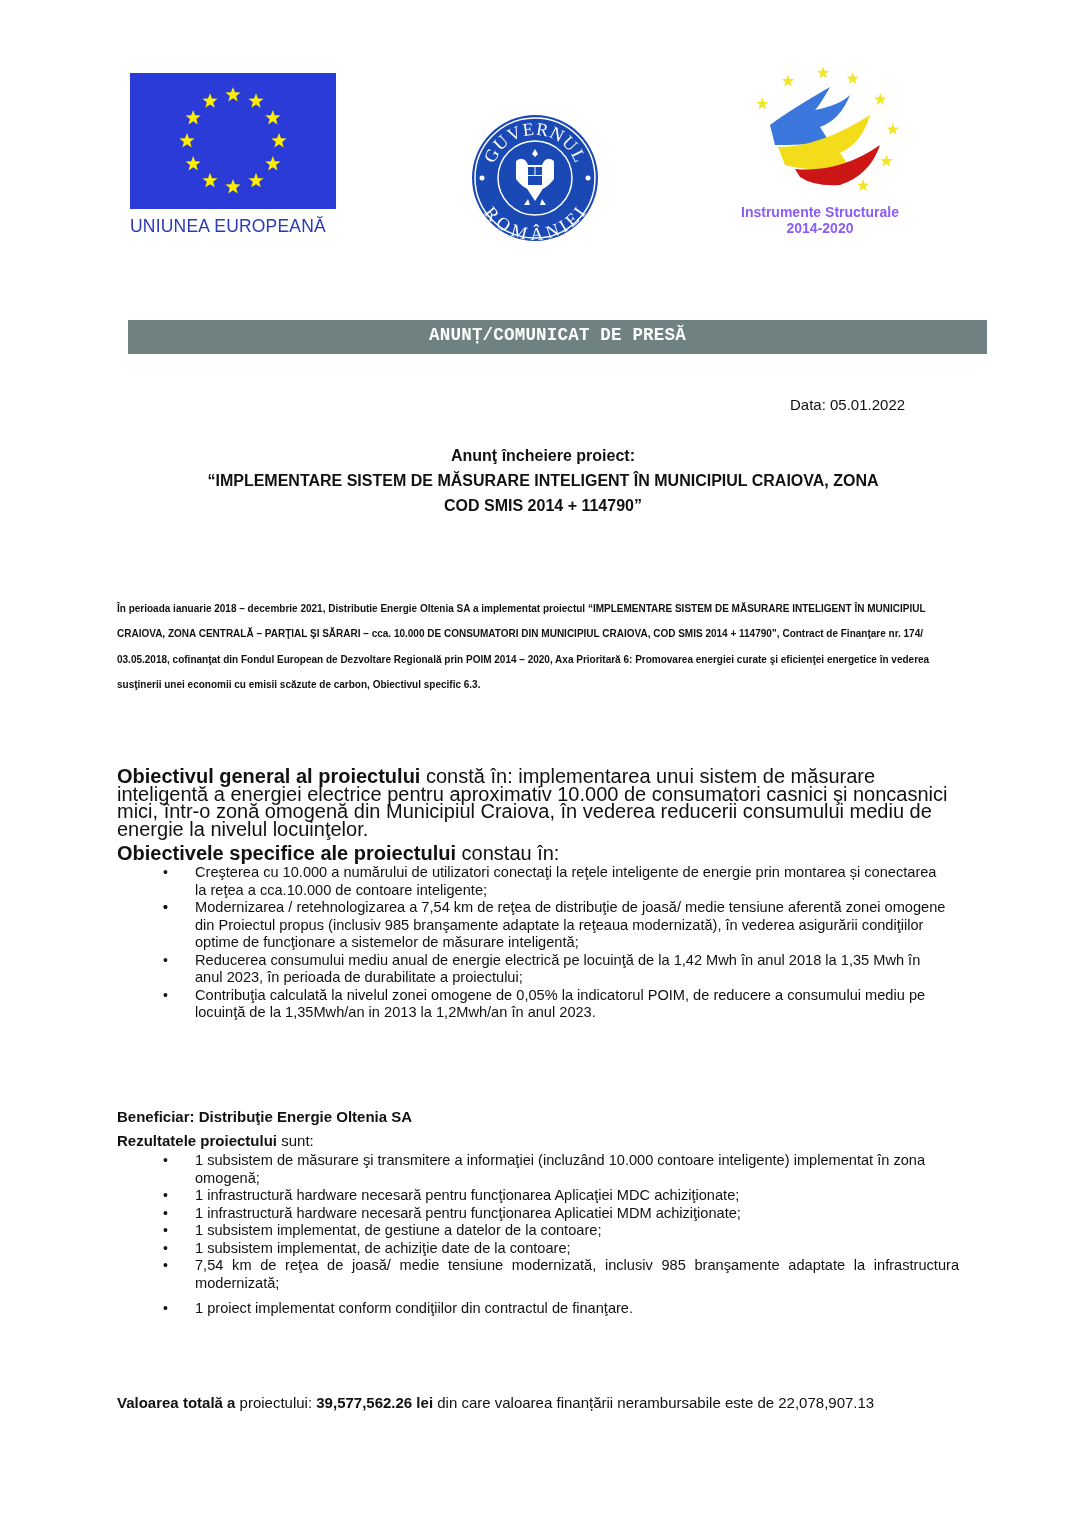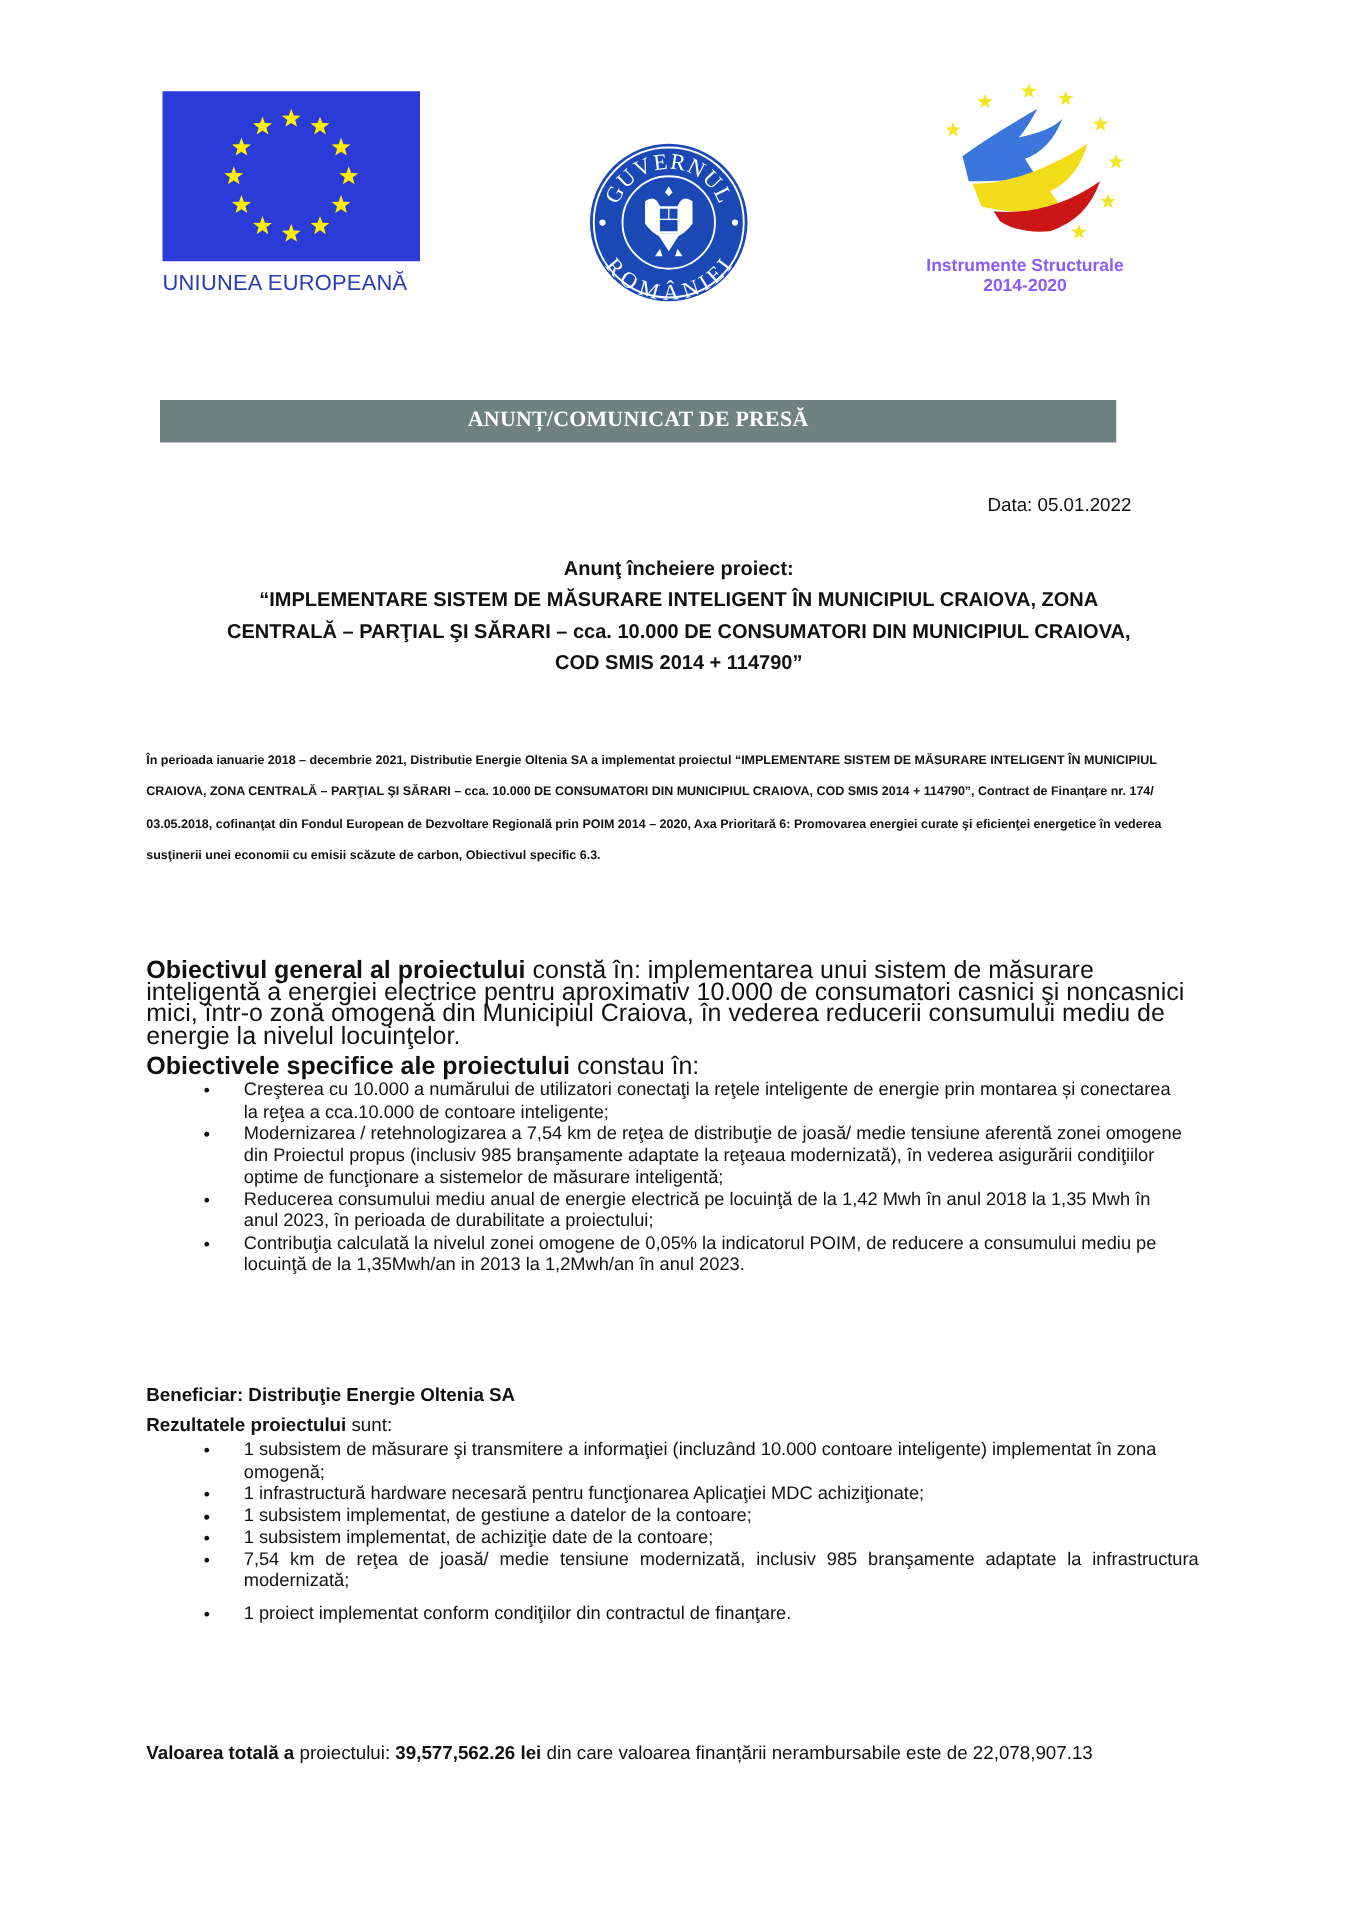--- a/index.html
+++ b/index.html
@@ -10,22 +10,22 @@
   
   #eu-logo { left: 130px; top: 73px; width: 210px; height: 170px; }
   .eu-flag { width: 206px; height: 136px; background: #2a3bd8; position: relative; }
   .eu-caption { margin-top: 7px; font-size: 17.5px; color: #2a3bb8; letter-spacing: 0.2px; width: 206px; }
   #gov-logo { left: 470px; top: 113px; width: 130px; height: 130px; }
   #is-logo { left: 720px; top: 65px; width: 230px; height: 180px; }
   .is-caption { position: absolute; left: 0; width: 200px; top: 139px; text-align: center;
                 font-size: 14px; font-weight: bold; color: #8b5cf6; line-height: 16px; }
 
   
-  #banner { left: 128px; top: 320px; width: 765px; height: 34px; background: #6f8281;
-            color: #ffffff; font-family: Liberation Serif, serif; font-weight: bold;
+  #banner { left: 128px; top: 320px; width: 859px; height: 34px; background: #6f8281;
+            color: #ffffff; font-family: Liberation Mono, monospace; font-weight: bold;
             font-size: 17.5px; text-align: center; line-height: 31px; letter-spacing: 0.2px; }
 
   #date { left: 790px; top: 396px; font-size: 15px; }
 
   #heading { left: 112px; top: 443px; width: 862px; text-align: center;
              font-weight: bold; font-size: 16px; line-height: 25px; }
   #heading .line { display:block; }
 
   #intro { left: 117px; top: 596px; width: 850px; font-weight: bold; font-size: 10px; line-height: 25.3px; }
 
@@ -128,21 +128,20 @@
   </div>
 </div>
 
 <div id="banner" class="abs">ANUNȚ/COMUNICAT DE PRESĂ</div>
 
 <div id="date" class="abs">Data: 05.01.2022</div>
 
 <div id="heading" class="abs">
   <span class="line">Anunţ încheiere proiect:</span>
   <span class="line">“IMPLEMENTARE SISTEM DE MĂSURARE INTELIGENT ÎN MUNICIPIUL CRAIOVA, ZONA</span>
-  <span class="line">CENTRALĂ – PARŢIAL ŞI SĂRARI – cca. 10.000 DE CONSUMATORI DIN MUNICIPIUL CRAIOVA,</span>
   <span class="line">COD SMIS 2014 + 114790”</span>
 </div>
 
 <div id="intro" class="abs">În perioada ianuarie 2018 – decembrie 2021, Distributie Energie Oltenia SA a implementat proiectul “IMPLEMENTARE SISTEM DE MĂSURARE INTELIGENT ÎN MUNICIPIUL CRAIOVA, ZONA CENTRALĂ – PARŢIAL ŞI SĂRARI – cca. 10.000 DE CONSUMATORI DIN MUNICIPIUL CRAIOVA, COD SMIS 2014 + 114790”, Contract de Finanţare nr. 174/ 03.05.2018, cofinanţat din Fondul European de Dezvoltare Regională prin POIM 2014 – 2020, Axa Prioritară 6: Promovarea energiei curate şi eficienţei energetice în vederea susţinerii unei economii cu emisii scăzute de carbon, Obiectivul specific 6.3.</div>
 
 <div id="obj-general" class="abs para">
   <b>Obiectivul general al proiectului</b><span> constă în: implementarea unui sistem de măsurare inteligentă a energiei electrice pentru aproximativ 10.000 de consumatori casnici şi noncasnici mici, într-o zonă omogenă din Municipiul Craiova, în vederea reducerii consumului mediu de energie la nivelul locuinţelor.</span>
 </div>
 
 <div id="obj-spec-title" class="abs para">
@@ -157,21 +156,21 @@
 </ul>
 
 <div id="beneficiar" class="abs">Beneficiar: Distribuţie Energie Oltenia SA</div>
 
 <div id="rez-title" class="abs">
   <b>Rezultatele proiectului</b><span> sunt:</span>
 </div>
 <ul id="rez-list" class="abs bullets">
   <li><span class="dot">•</span><span>1 subsistem de măsurare şi transmitere a informaţiei (incluzând 10.000 contoare inteligente) implementat în zona omogenă;</span></li>
   <li><span class="dot">•</span><span>1 infrastructură hardware necesară pentru funcţionarea Aplicaţiei MDC achiziţionate;</span></li>
-  <li><span class="dot">•</span></li>
+  <li><span class="dot">•</span><span>1 infrastructură hardware necesară pentru funcţionarea Aplicatiei MDM achiziţionate;</span></li>
   <li><span class="dot">•</span><span>1 subsistem implementat, de gestiune a datelor de la contoare;</span></li>
   <li><span class="dot">•</span><span>1 subsistem implementat, de achiziţie date de la contoare;</span></li>
   <li class="just"><span class="dot">•</span><span>7,54 km de reţea de joasă/ medie tensiune modernizată, inclusiv 985 branşamente adaptate la infrastructura modernizată;</span></li>
   <li class="gap"><span class="dot">•</span><span>1 proiect implementat conform condiţiilor din contractul de finanţare.</span></li>
 </ul>
 
 <div id="valoare" class="abs">
   <b>Valoarea totală a</b><span> proiectului: </span><b>39,577,562.26 lei</b><span> din care valoarea finanțării nerambursabile este de 22,078,907.13</span>
 </div>
 

